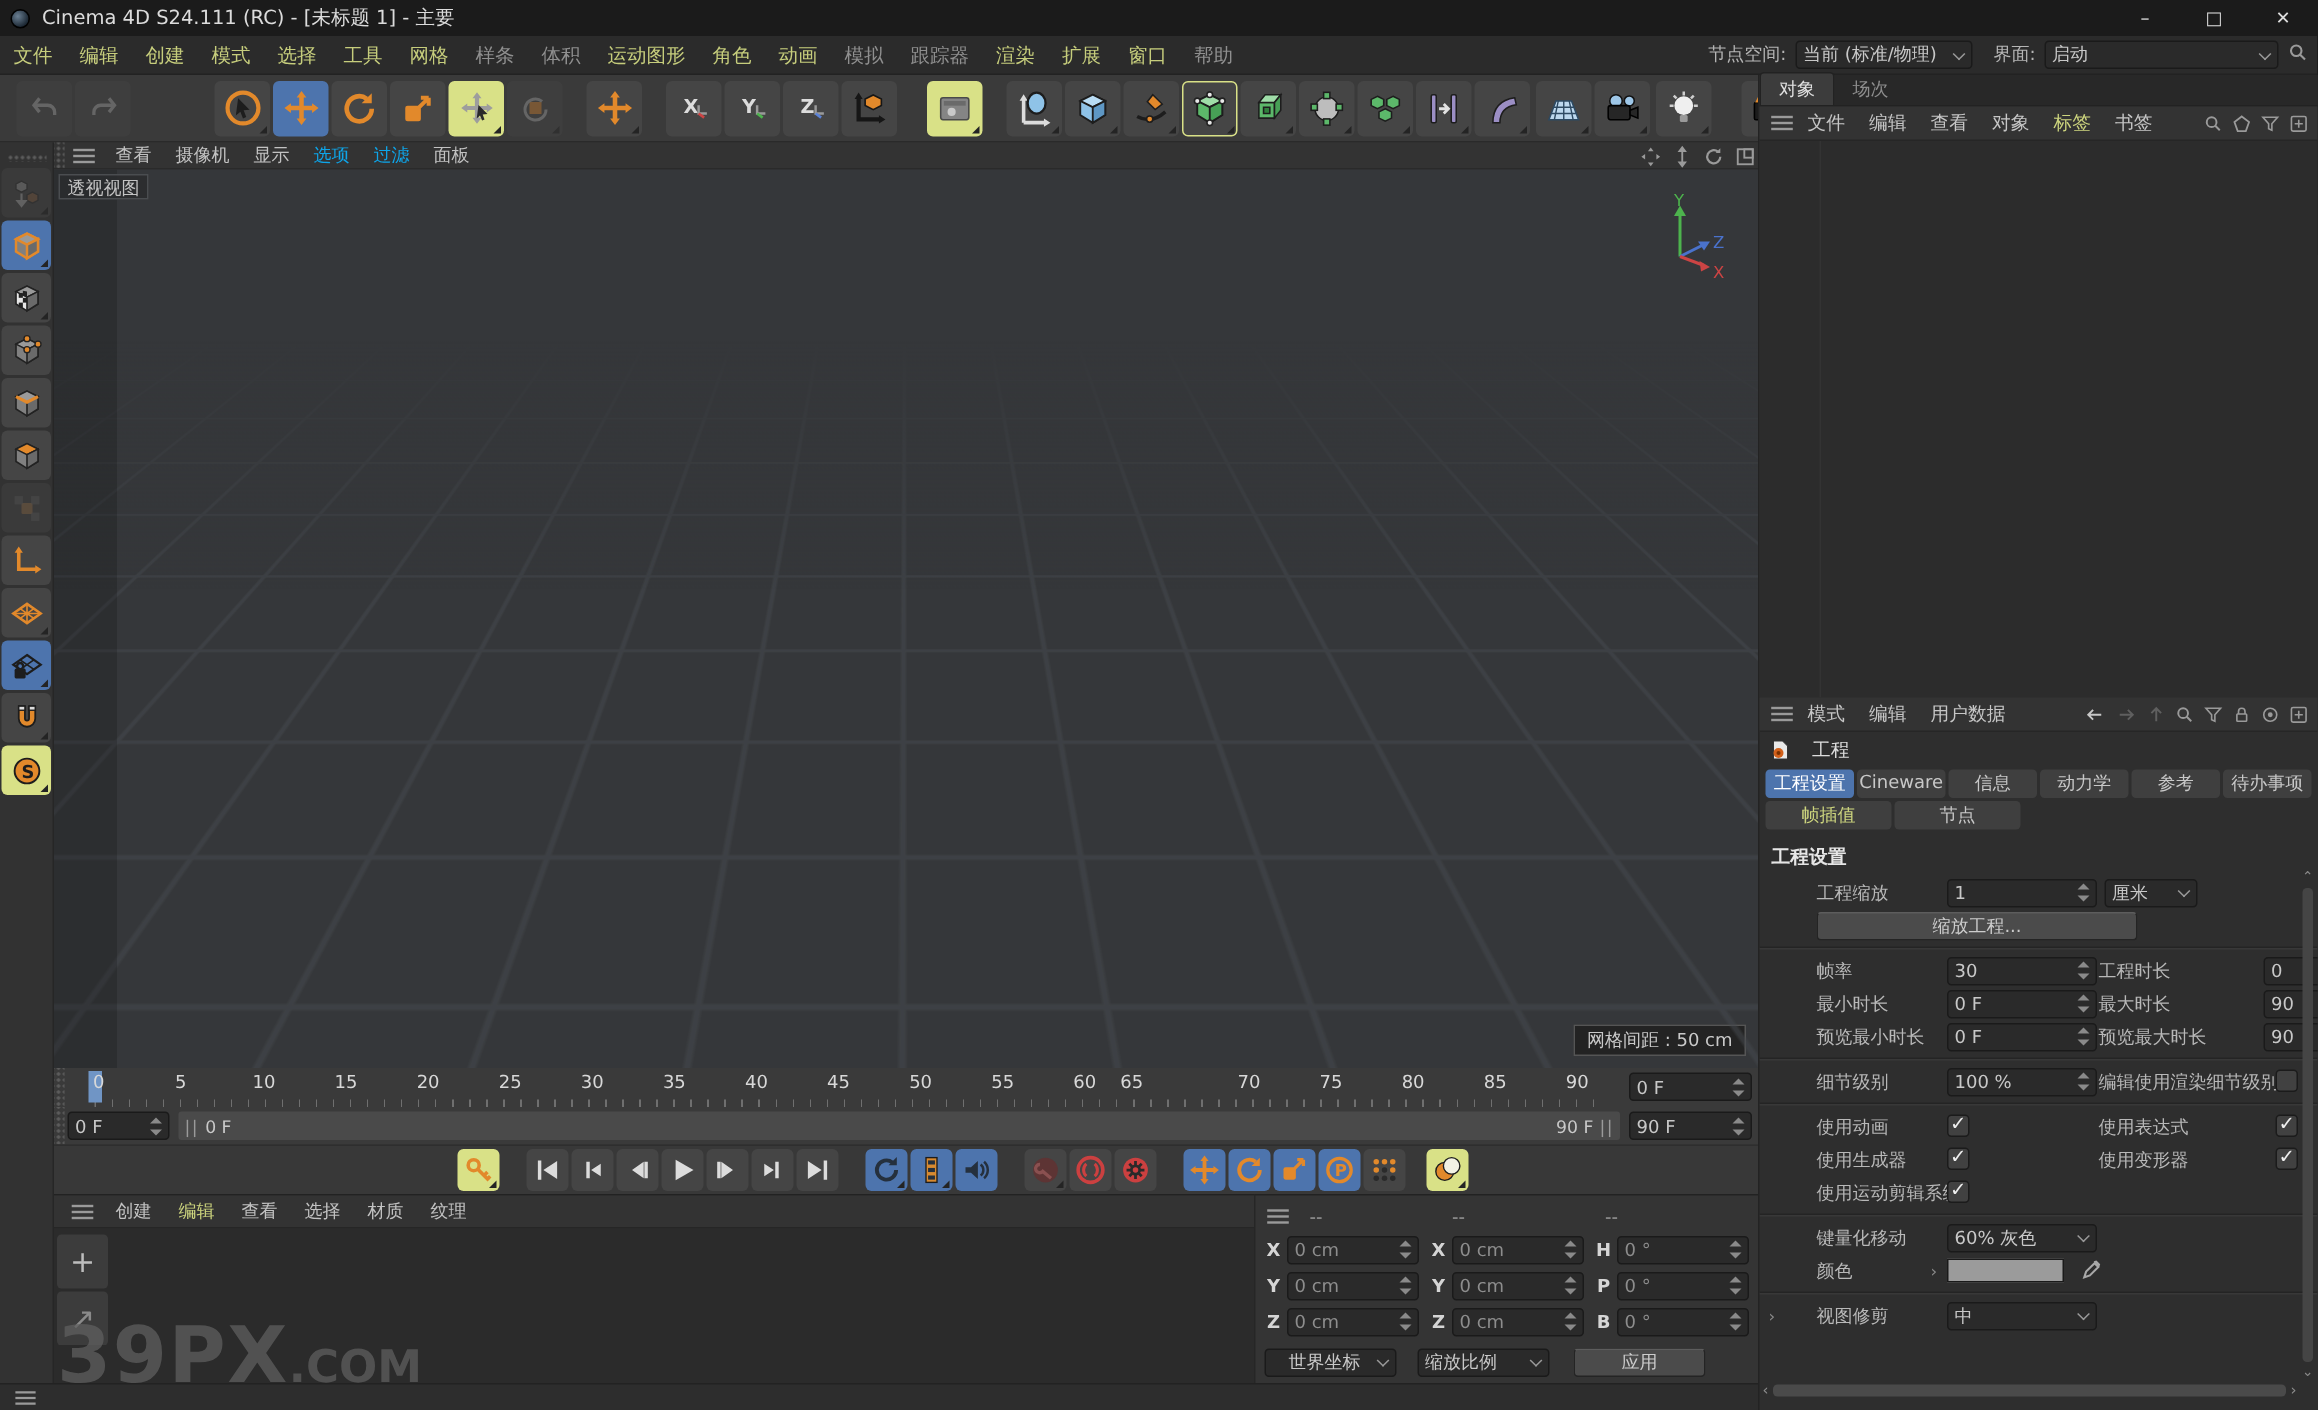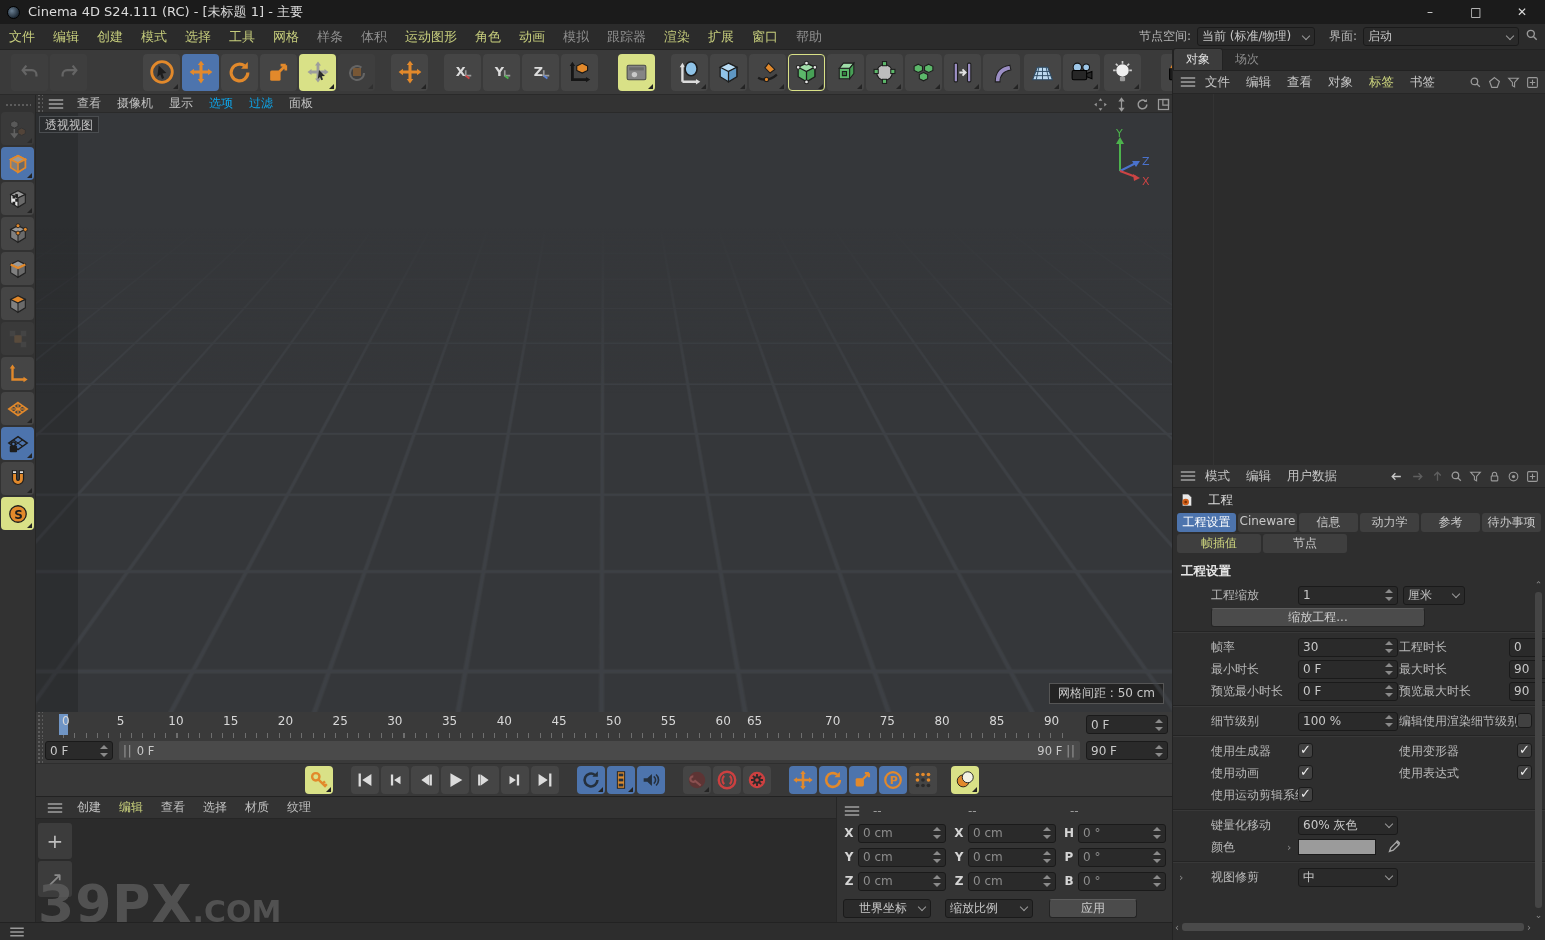--- a/index.html
+++ b/index.html
@@ -1108,29 +1108,29 @@
           <span class="alab">细节级别</span>
           <span class="field af1">
               <span class="val">100 %</span>
               <span class="spin"></span>
             </span>
           <span class="alab2">编辑使用渲染细节级别</span>
           <span class="cb acb2"></span>
         </div>
         <div class="asep"></div>
         <div class="arow">
+          <span class="alab">使用动画</span>
+          <span class="cb acb1 on"></span>
+          <span class="alab2">使用表达式</span>
+          <span class="cb acb2 on"></span>
+        </div>
+        <div class="arow">
           <span class="alab">使用生成器</span>
           <span class="cb acb1 on"></span>
           <span class="alab2">使用变形器</span>
-          <span class="cb acb2 on"></span>
-        </div>
-        <div class="arow">
-          <span class="alab">使用动画</span>
-          <span class="cb acb1 on"></span>
-          <span class="alab2">使用表达式</span>
           <span class="cb acb2 on"></span>
         </div>
         <div class="arow">
           <span class="alab">使用运动剪辑系统</span>
           <span class="cb acb1 on"></span>
         </div>
         <div class="asep"></div>
         <div class="arow">
           <span class="alab">键量化移动</span>
           <span class="drop af1">

